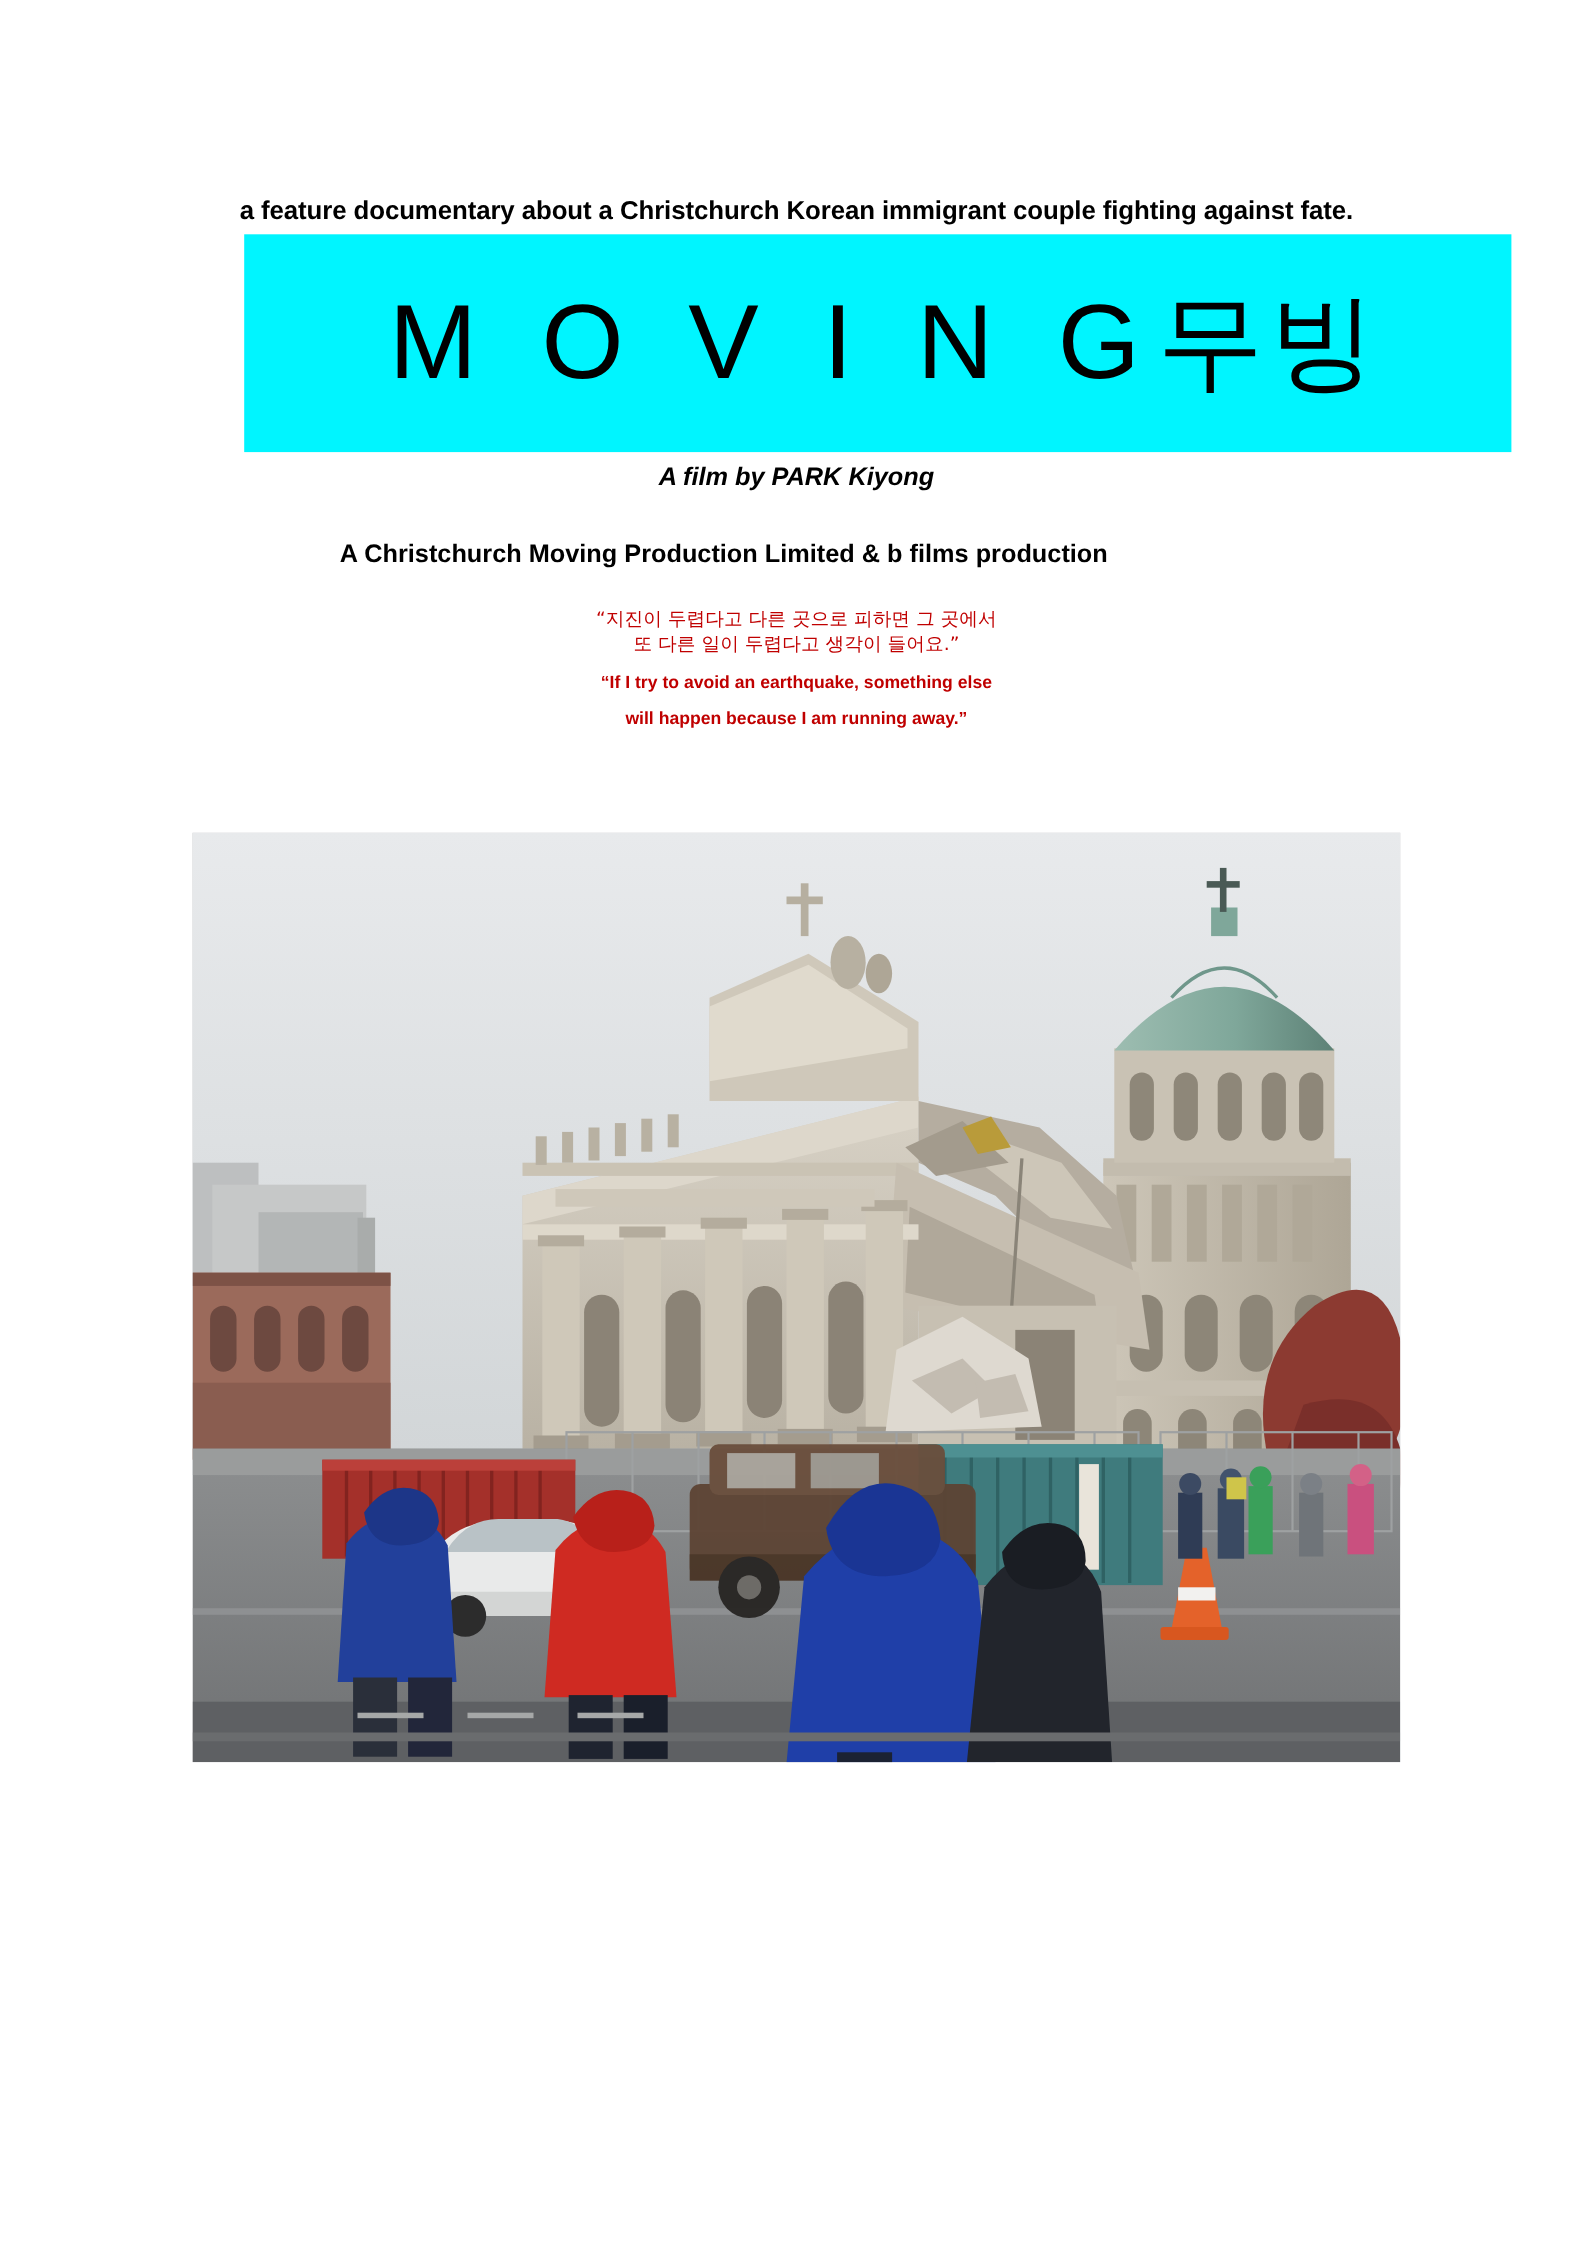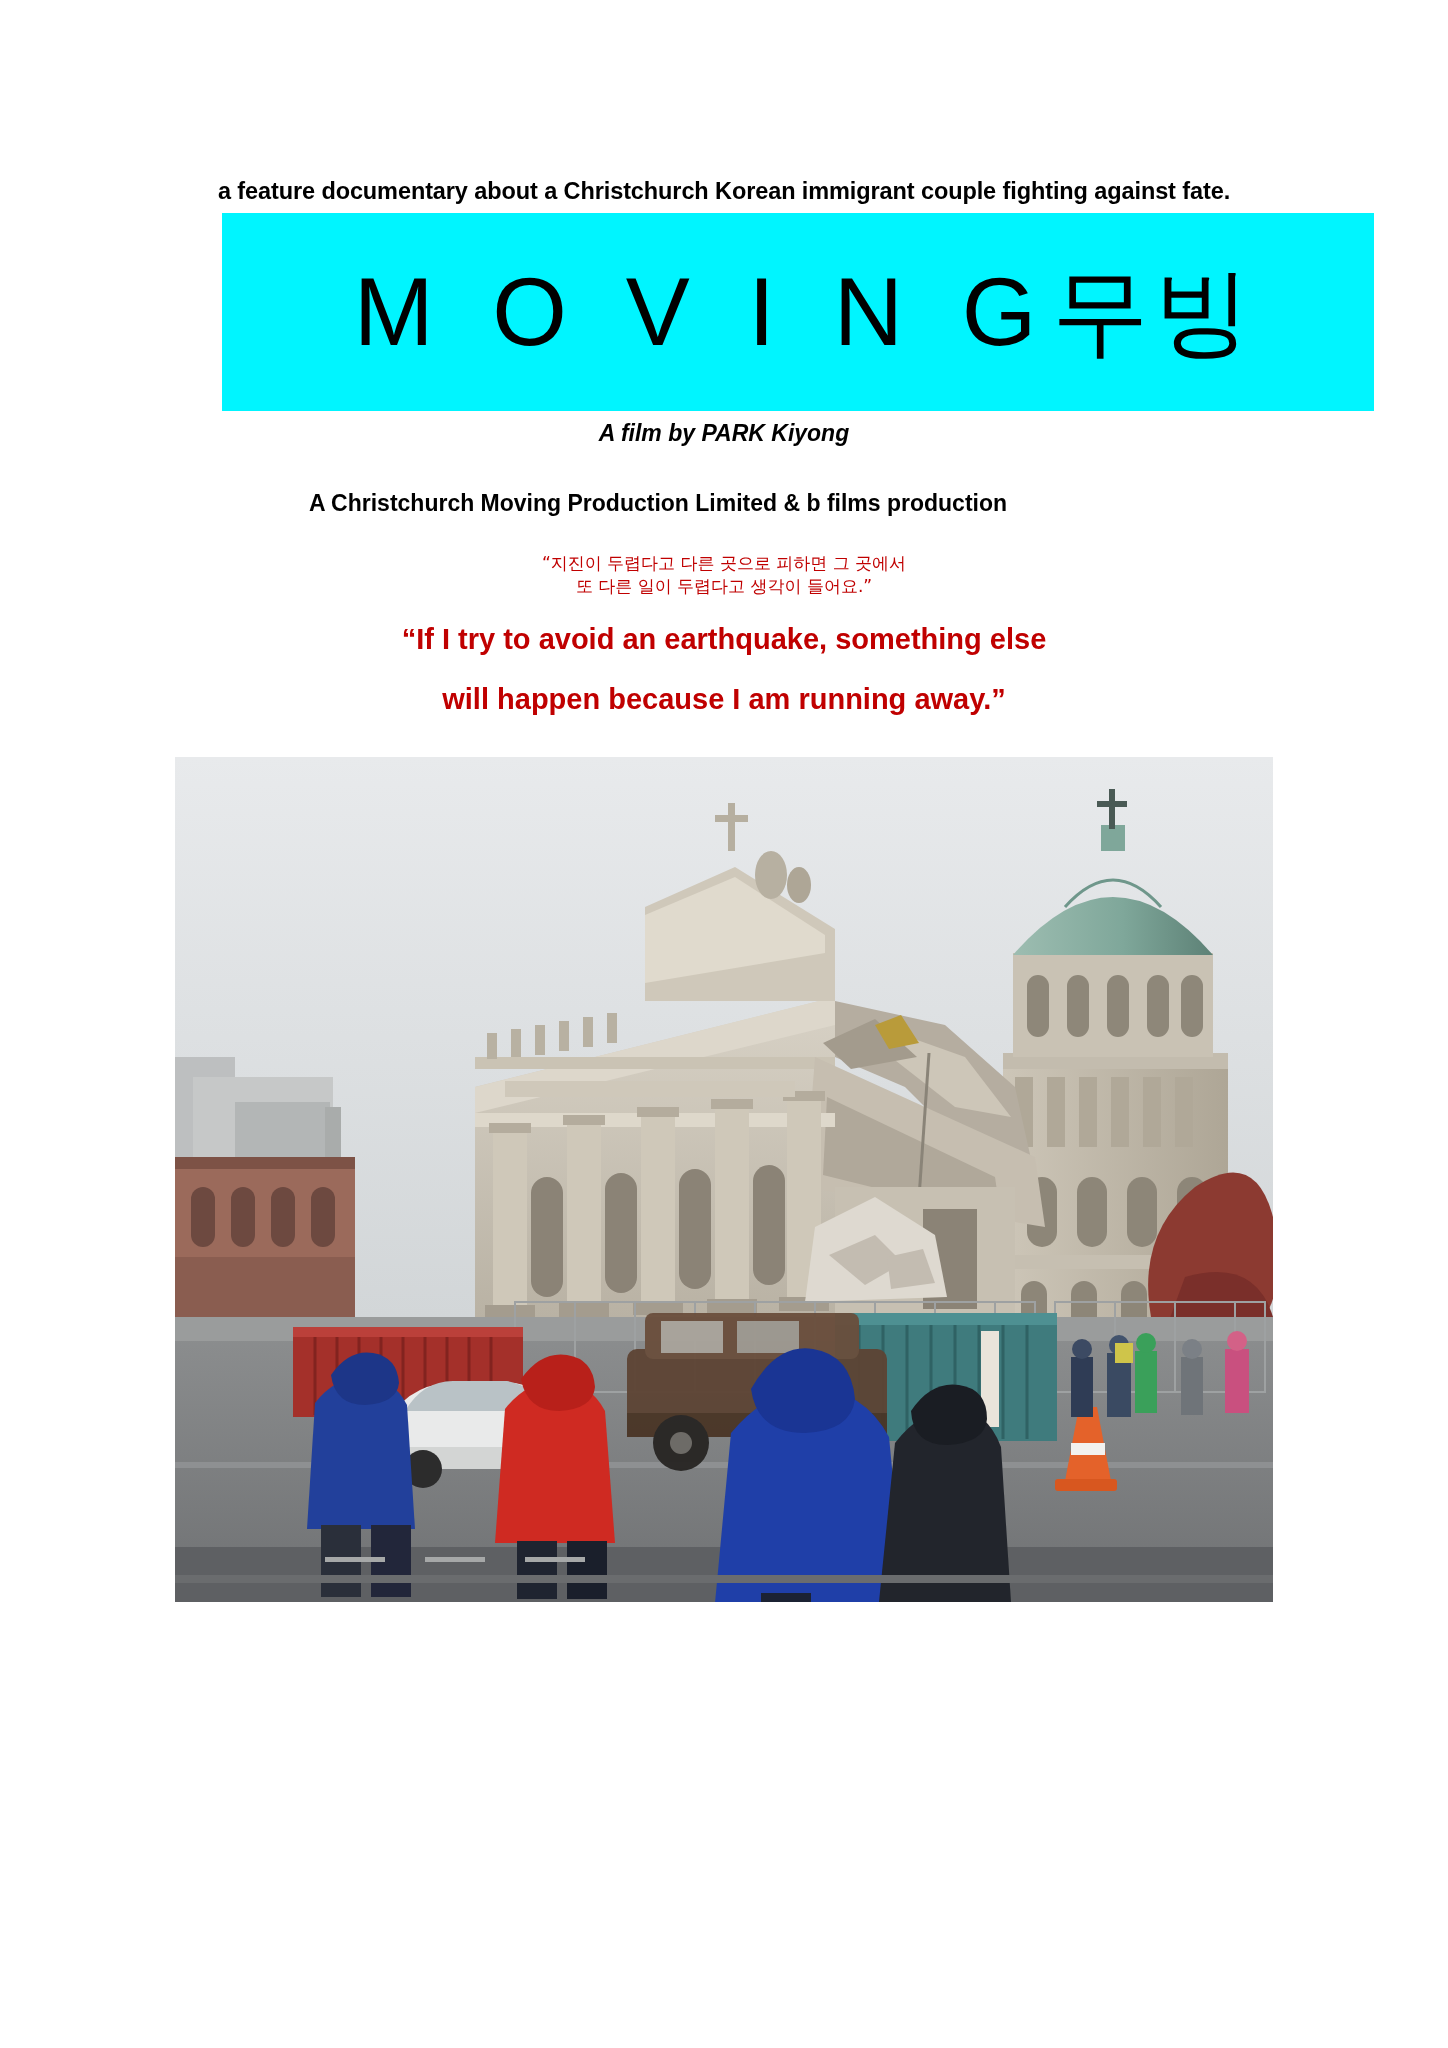--- a/index.html
+++ b/index.html
@@ -90,24 +90,24 @@
     text-align: center;
     color: #c00000;
   }
   .quote-ko {
     font-size: 17px;
     line-height: 1.38;
     font-weight: 400;
     font-family: "DejaVu Sans", sans-serif;
   }
   .quote-en {
-    font-size: 29px;
+    font-size: 16px;
     line-height: 1.35;
     font-weight: 600;
-    margin-top: 21px;
+    margin-top: 11px;
   }
 
   
   .photo {
     position: absolute;
     top: 757px;
     left: 175px;
     width: 1098px;
     height: 845px;
     overflow: hidden;

